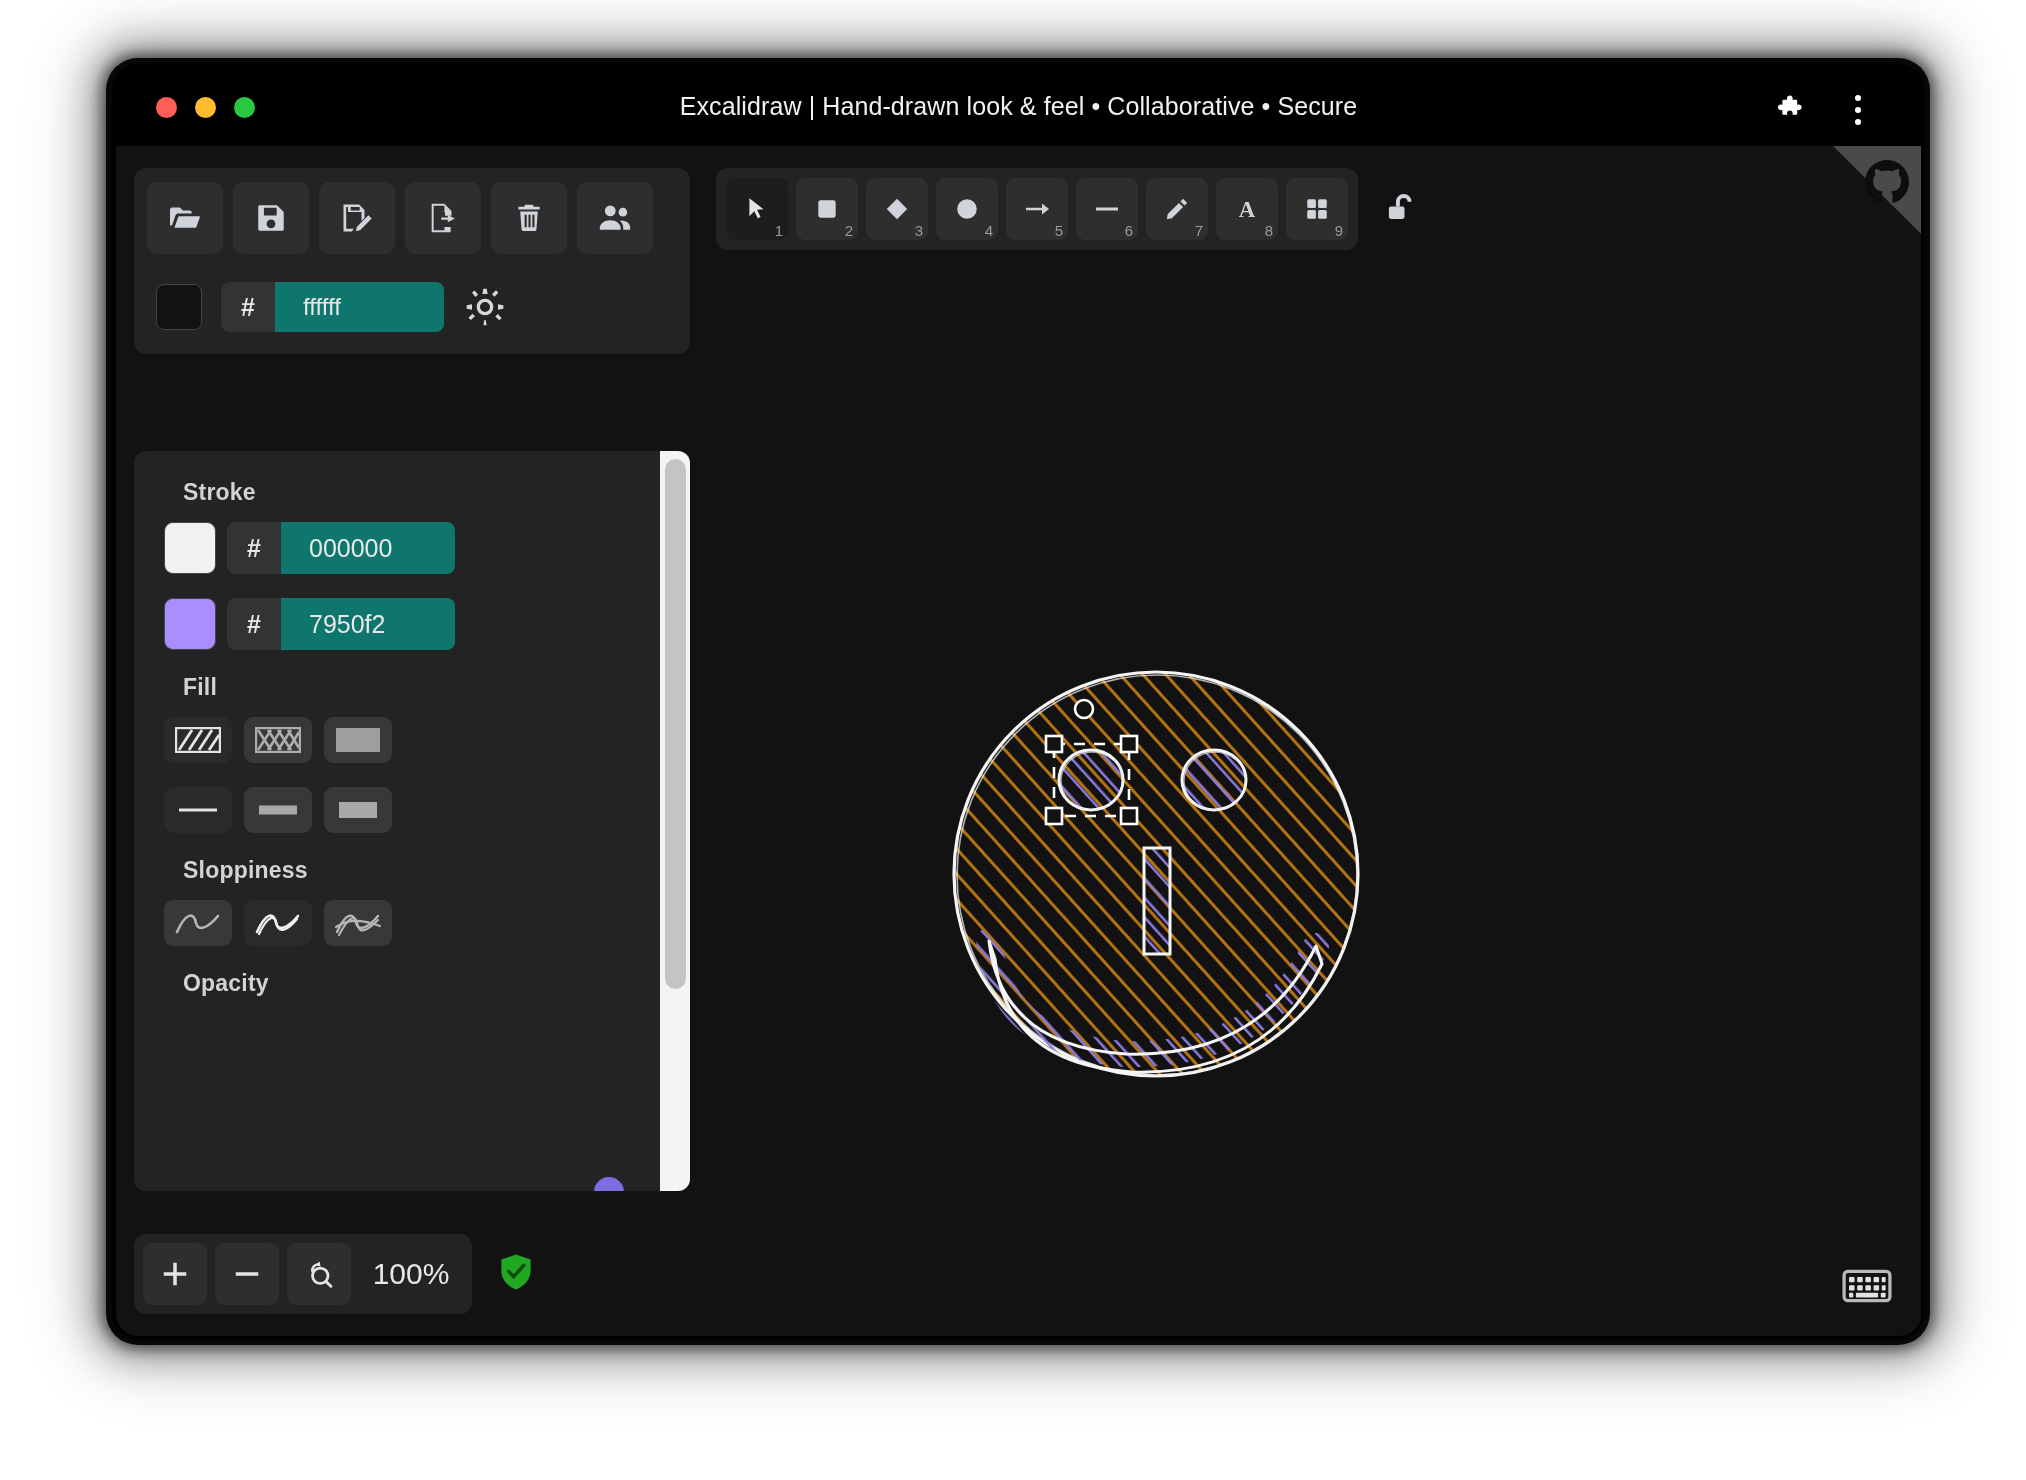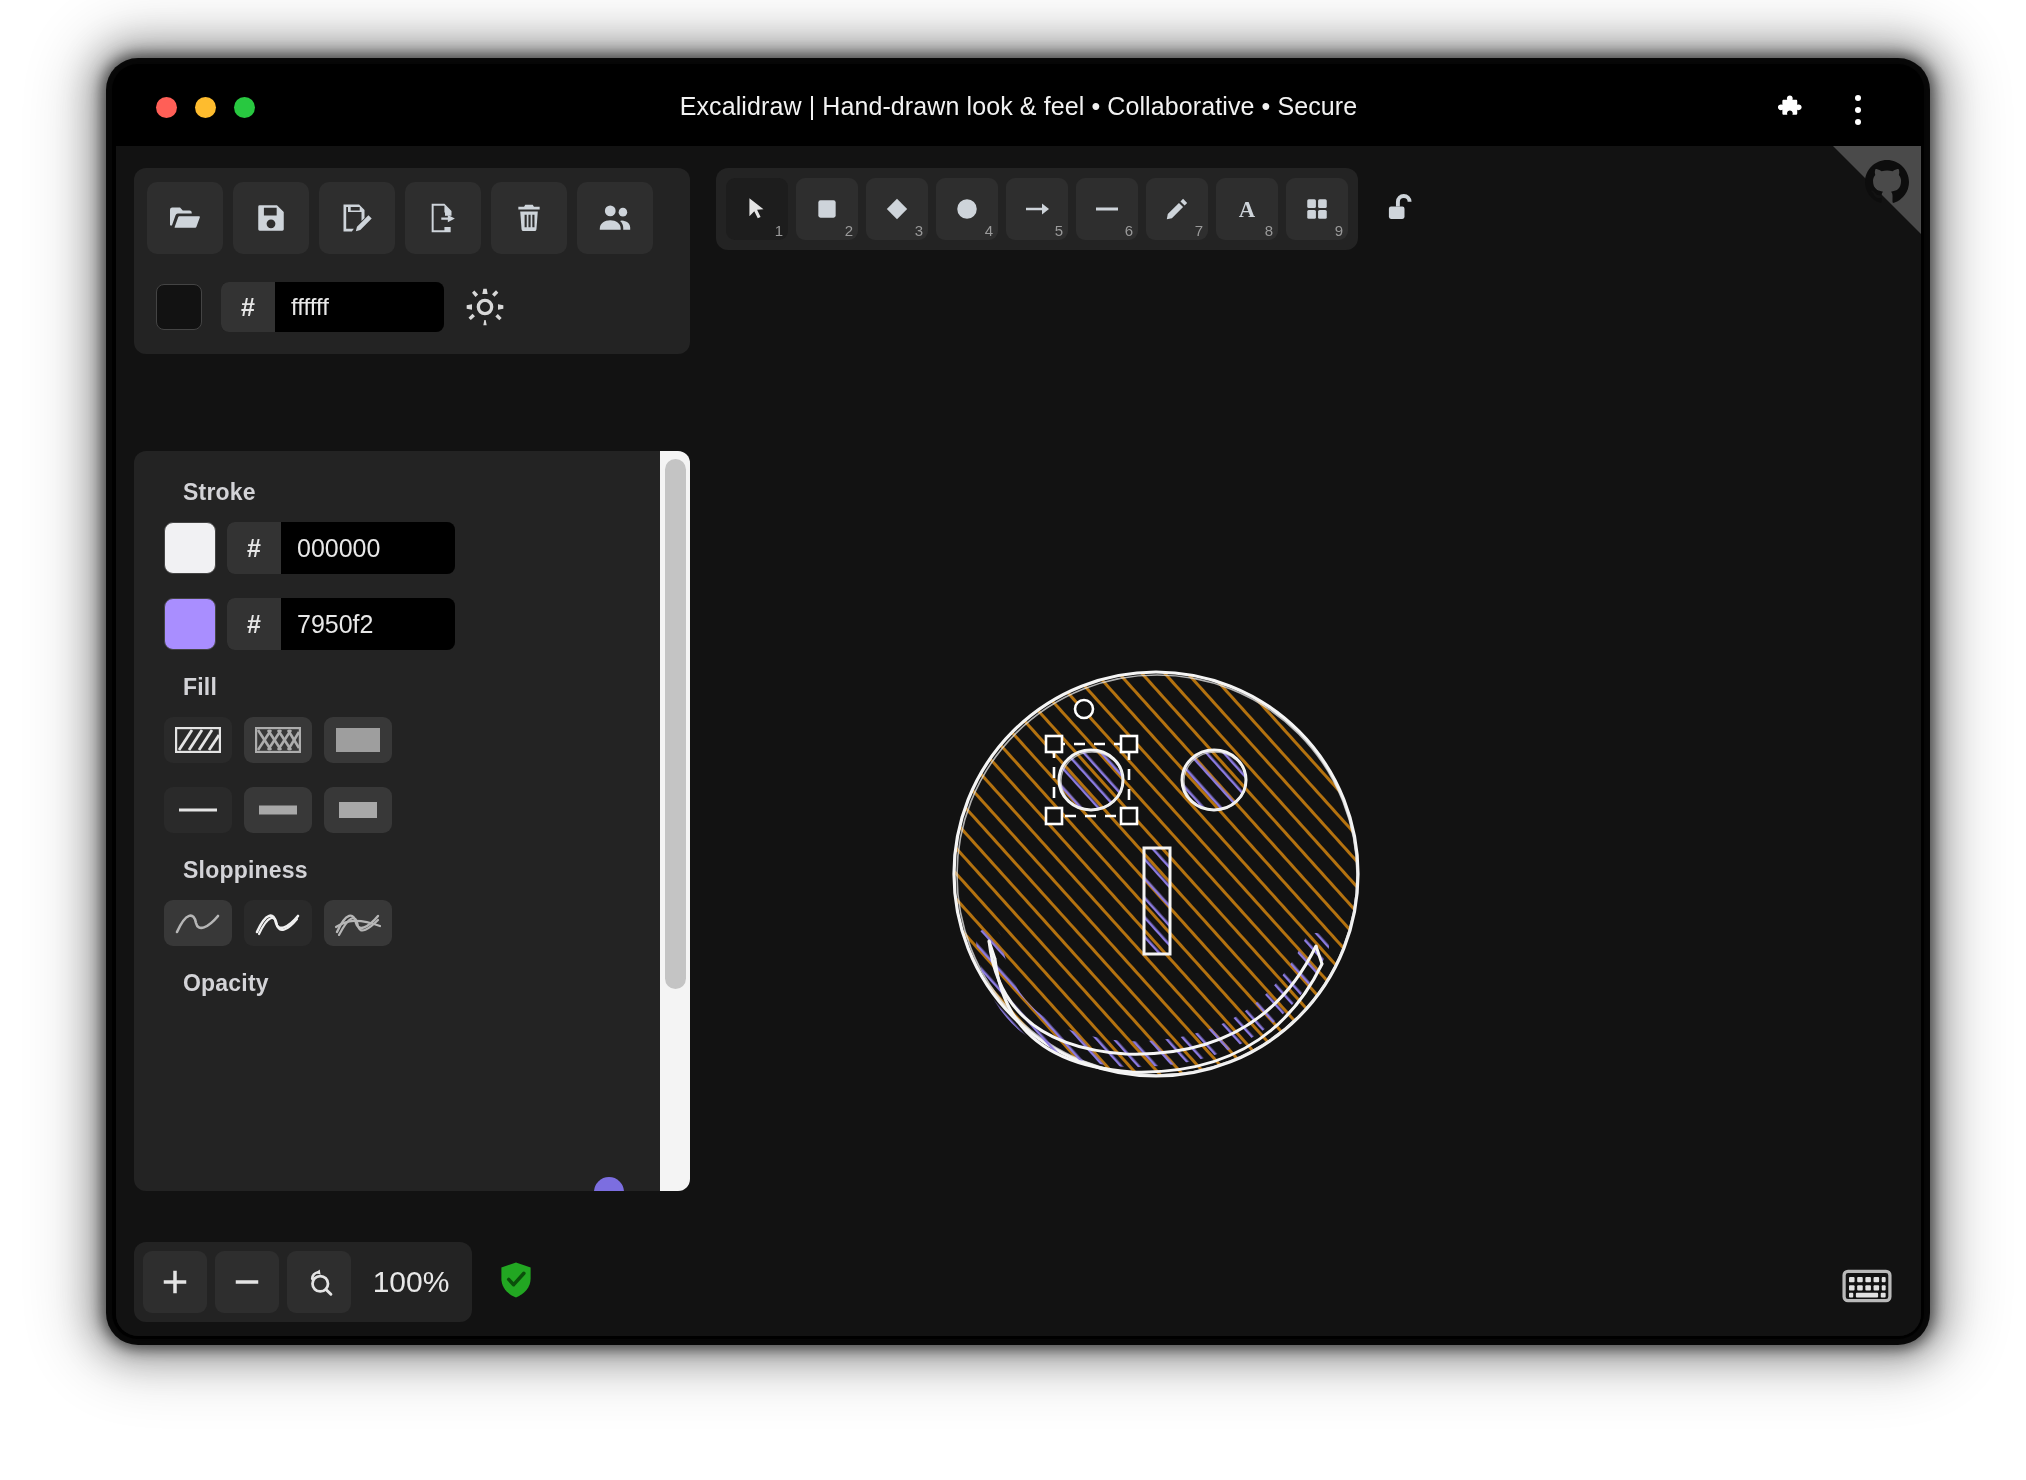--- a/index.html
+++ b/index.html
@@ -195,24 +195,24 @@
     background: #333333;
     color: #e6e6e6;
     font-size: 25px;
     font-weight: bold;
   }
   .hex-val {
     flex: 1;
     height: 100%;
     display: flex;
     align-items: center;
-    padding-left: 16px;
+    padding-left: 28px;
     color: #e8e8e8;
     font-size: 25px;
-    background: #000000;
+    background: #0f766e;
     border: none;
     outline: none;
     font-family: "Liberation Sans", sans-serif;
   }
   #canvas-hex-box { width: 223px; }
   #canvas-hex-box .hex-val { font-size: 24px; }
 
   #theme-toggle {
     width: 44px; height: 44px;
     display: flex; align-items: center; justify-content: center;
@@ -351,21 +351,21 @@
   #canvas-area {
     position: absolute;
     left: 0; top: 0;
     width: 100%; height: 100%;
     background: #121212;
   }
 
   
   #footer-left {
     position: absolute;
-    left: 18px; bottom: 14px;
+    left: 18px; bottom: 22px;
     display: flex;
     align-items: center;
     z-index: 20;
   }
   #zoom-island {
     display: flex;
     align-items: center;
     gap: 8px;
     background: #232323;
     border-radius: 12px;

